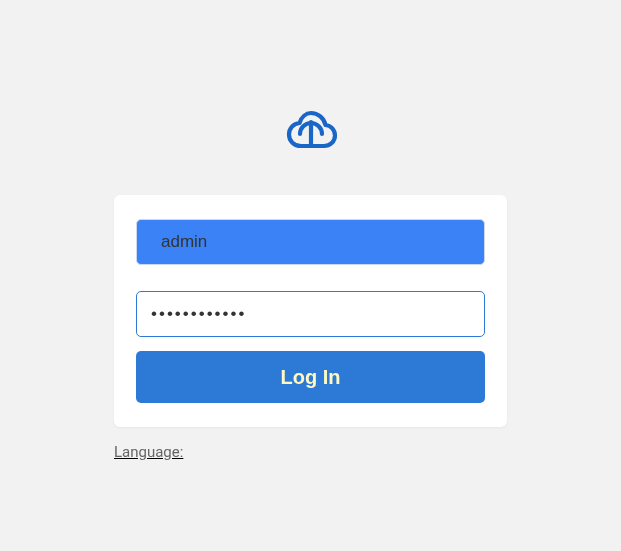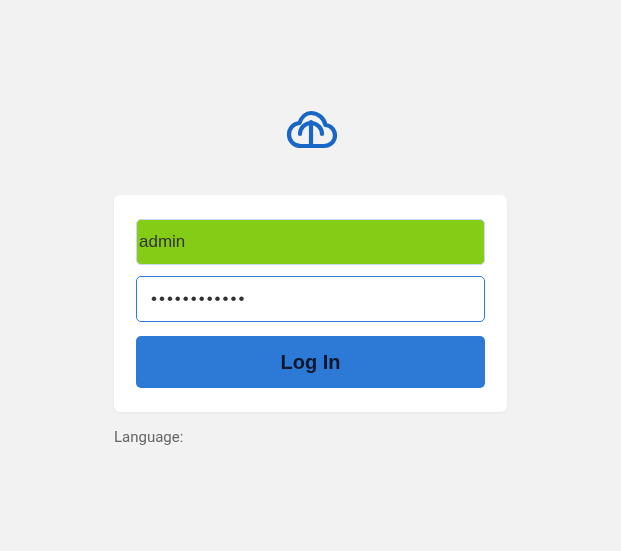--- a/index.html
+++ b/index.html
@@ -23,59 +23,60 @@
     .login-card {
       width: 393px;
       background: #ffffff;
       border-radius: 6px;
       padding: 24px 22px 24px 22px;
       box-shadow: 0 1px 3px rgba(0,0,0,0.05);
     }
     .username-input {
       width: 100%;
       height: 46px;
-      padding: 0 2px;
+      padding: 0 24px;
       font-size: 17px;
       color: #333;
-      background: #84cc16;
+      background: #3b82f6;
       border: 1px solid #c9d8f5;
       border-radius: 5px;
       outline: none;
-      margin-bottom: 11px;
+      margin-bottom: 26px;
     }
     .password-input {
       width: 100%;
       height: 46px;
       padding: 0 14px;
       font-size: 17px;
       color: #333;
       background: #ffffff;
       border: 1px solid #2d7ad6;
       border-radius: 5px;
       outline: none;
       margin-bottom: 14px;
       letter-spacing: 2px;
     }
     .login-btn {
       width: 100%;
       height: 52px;
       background: #2d7ad6;
-      color: #0f172a;
+      color: #fef9c3;
       border: none;
       border-radius: 5px;
       font-size: 20px;
       font-weight: 600;
       cursor: pointer;
     }
     .lang-row {
       width: 393px;
       display: flex;
       align-items: center;
       margin-top: 16px;
       gap: 10px;
+      text-decoration: underline;
     }
     .lang-label {
       font-size: 15px;
       color: #666;
     }
     .lang-select-wrap {
       position: relative;
       width: 125px;
     }
     .lang-select {

